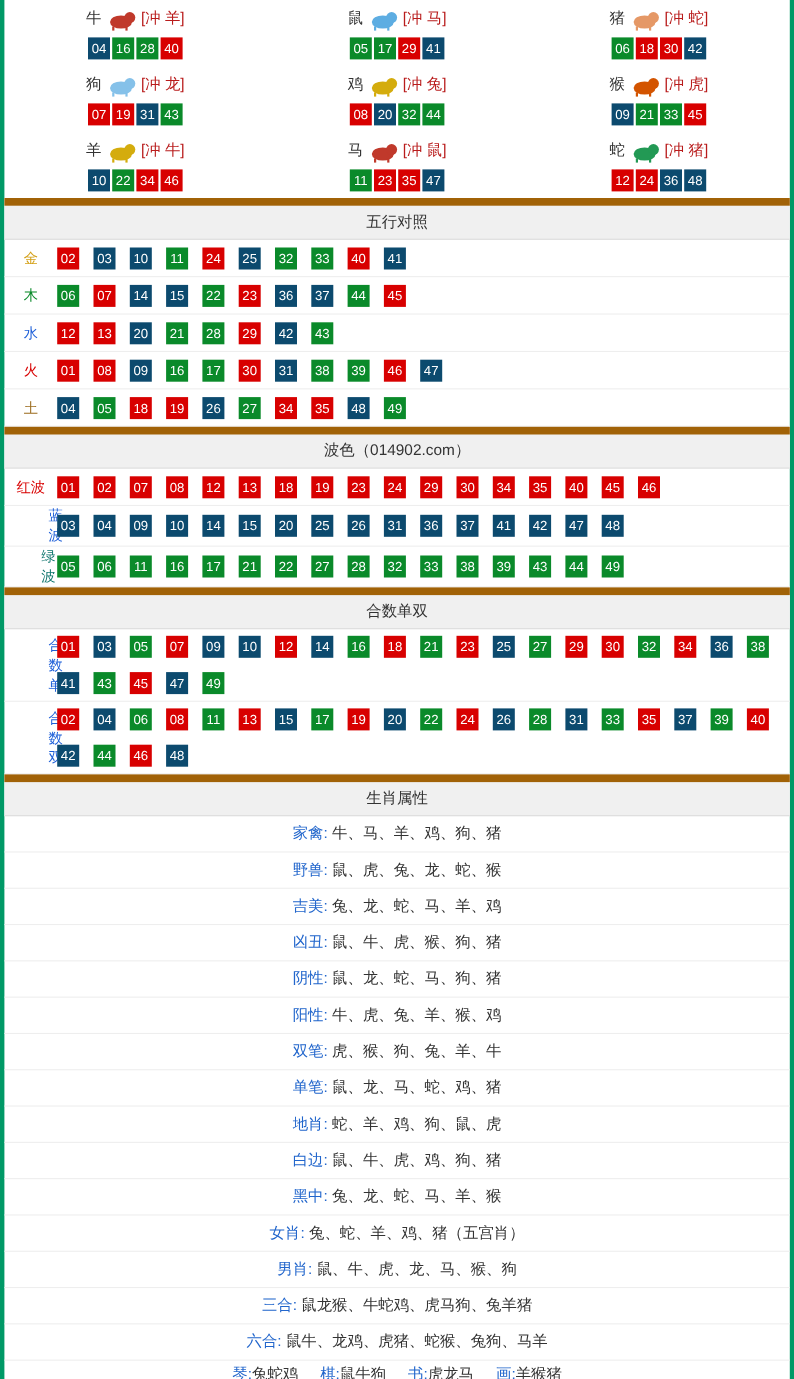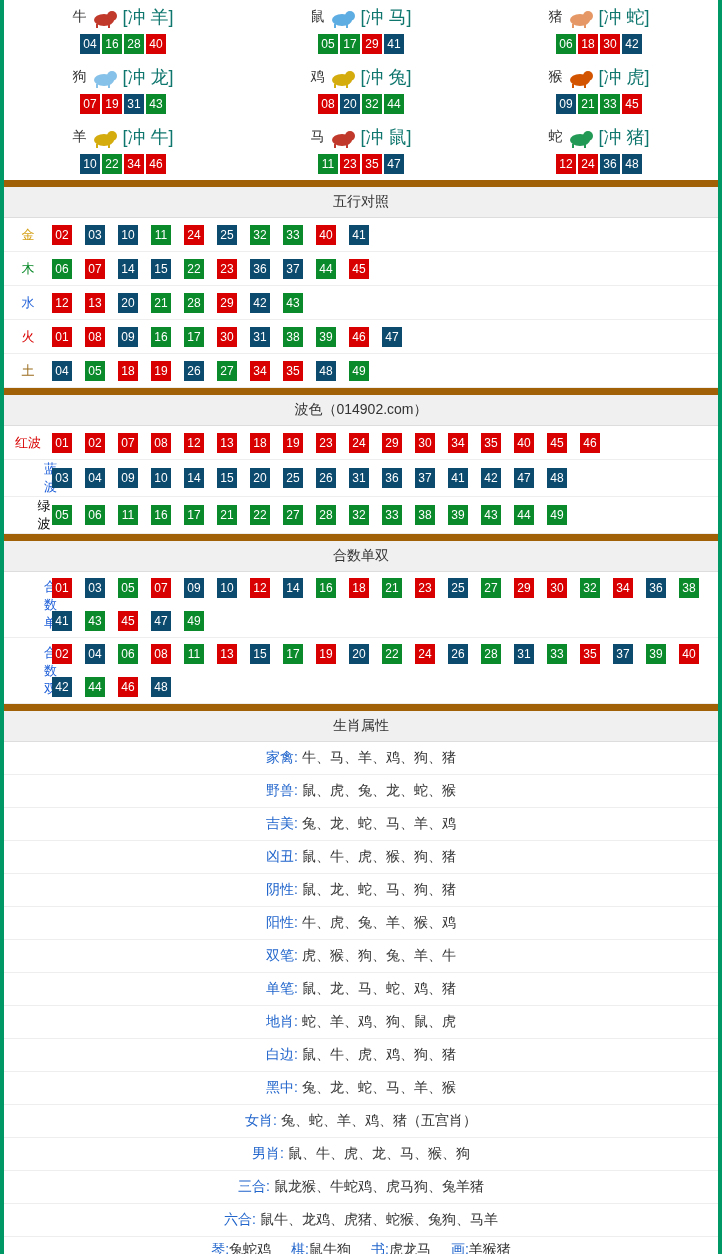--- a/index.html
+++ b/index.html
@@ -3,38 +3,38 @@
 <meta charset="utf-8">
 <style>
 * { box-sizing: border-box; margin: 0; padding: 0; }
 body { font-family: "Microsoft YaHei", Arial, sans-serif; font-size: 13px; background: #fff; }
 .container { width: 722px; border-left: 4px solid #009966; border-right: 4px solid #009966; background: #fff; }
 .zodiac-grid { display: grid; grid-template-columns: repeat(3, 1fr); }
 .zodiac-cell { text-align: center; padding: 4px 0 6px; }
 .zodiac-top { display: flex; align-items: center; justify-content: center; gap: 0; height: 26px; }
 .zodiac-name { color: #333; font-size: 14px; }
 .zodiac-img { width: 36px; height: 22px; display: inline-block; vertical-align: middle; }
-.zodiac-conflict { color: #0f766e; font-size: 18px; }
+.zodiac-conflict { color: #b91c1c; font-size: 14px; }
 .num-row { display: flex; justify-content: center; gap: 2px; margin-top: 4px; }
 .num { display: inline-flex; align-items: center; justify-content: center; width: 20px; height: 20px; color: #fff; font-size: 12px; font-weight: normal; }
 .num.red { background: #d80000; }
 .num.blue { background: #0c4a6e; }
 .num.green { background: #0a8a2a; }
 .section-header { background: #f0f0f0; text-align: center; padding: 6px 0; border-top: 7px solid #a16207; border-bottom: 1px solid #ddd; font-size: 14px; color: #333; }
 .table-row { display: flex; border-bottom: 1px solid #eee; align-items: center; min-height: 34px; }
 .row-label { width: 48px; text-align: center; font-size: 13px; flex-shrink: 0; }
 .row-nums { display: flex; flex-wrap: wrap; gap: 13px; padding: 6px 0; }
 .label-gold { color: #d4a017; }
 .label-wood { color: #0a8a2a; }
 .label-water { color: #1e5fd8; }
 .label-fire { color: #d80000; }
 .label-earth { color: #9c6d20; }
 .label-red { color: #d80000; }
 .label-blue { color: #1e5fd8; padding-left: 40px; }
-.label-green { color: #000000; padding-left: 32px; }
+.label-green { color: #0f766e; padding-left: 32px; }
 .attr-row { text-align: center; padding: 7px 0; border-bottom: 1px solid #eee; font-size: 14px; }
 .attr-name { color: #2266cc; margin-top: 24px; }
 .attr-val { color: #333; }
 .attr-partial { display: flex; justify-content: center; gap: 20px; flex-wrap: wrap; }
 .attr-pair .k { color: #2266cc; }
 .attr-pair .v { color: #333; }
 
 .zi-ox { fill: #c0392b; }
 .zi-rat { fill: #5dade2; }
 .zi-pig { fill: #e59866; }

